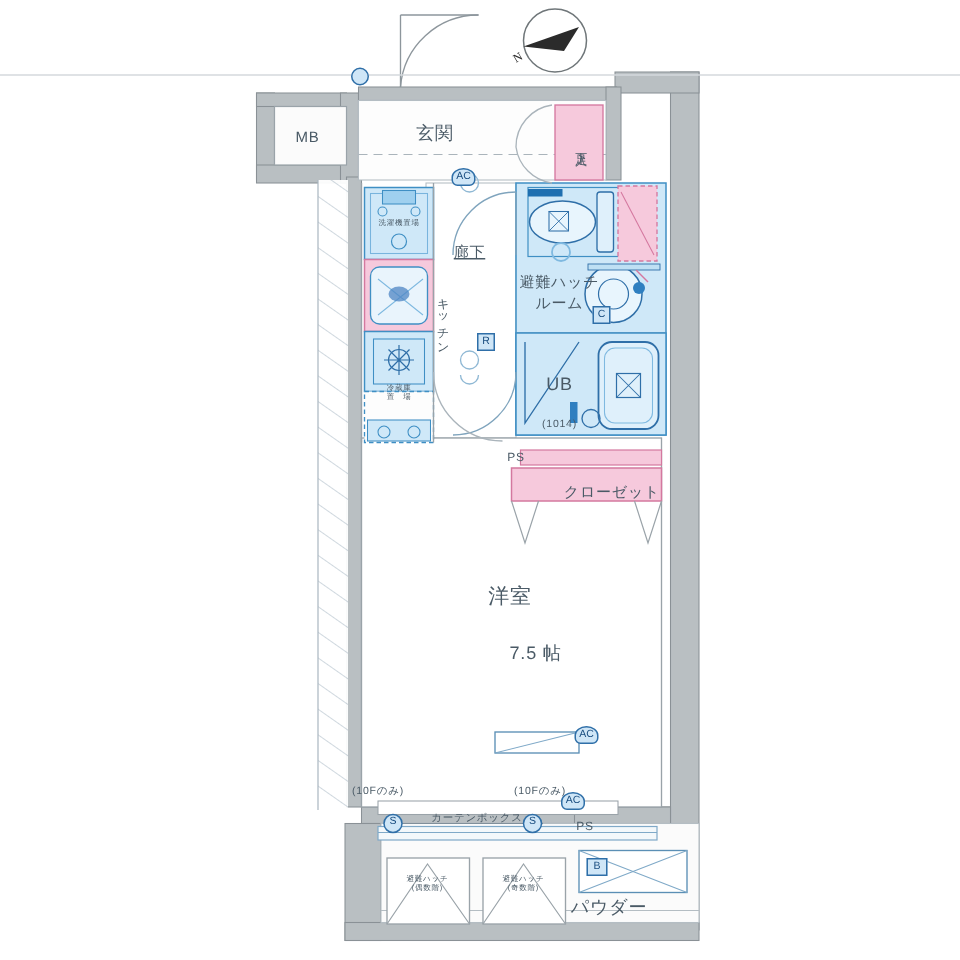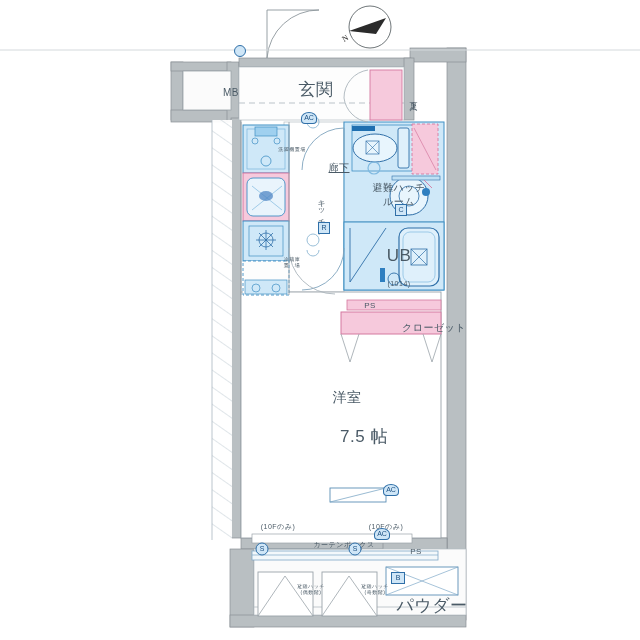--- a/index.html
+++ b/index.html
@@ -1,27 +1,27 @@
 <!DOCTYPE html>
 <html><head>
 <meta charset="utf-8">
 <style>
   html,body{margin:0;padding:0;background:#ffffff;}
   body{width:640px;height:640px;overflow:hidden;
        font-family:"Liberation Sans","DejaVu Sans",sans-serif;}
   #stage{position:relative;width:640px;height:640px;background:#ffffff;}
   #stage svg{position:absolute;left:0;top:0;}
-  .lbl{position:absolute;color:#4a5a66;white-space:nowrap;letter-spacing:.5px;margin-left:26px;}
+  .lbl{position:absolute;color:#4a5a66;white-space:nowrap;letter-spacing:.5px;}
   .lbl.ctr{transform:translate(-50%,-50%);text-align:center;}
   .vert{writing-mode:vertical-rl;text-orientation:upright;}
   .tiny{font-size:5px;line-height:1.15;}
   .xs{font-size:7px;}
   .s{font-size:8px;}
   .m{font-size:10px;}
-  .l{font-size:17px;}
+  .l{font-size:12px;}
   .xl{font-size:14px;}
   .badge{position:absolute;border:1px solid #2f6fa8;color:#1a4e80;background:#cfe6f7;
          font-size:7px;line-height:9px;text-align:center;transform:translate(-50%,-50%);}
 </style>
 </head>
 <body>
 
 <div id="stage">
 
 <svg width="640" height="640" viewBox="0 0 640 640">
@@ -216,22 +216,22 @@
 <div class="lbl ctr m" style="left:313px;top:168px;text-decoration:underline;">廊下</div>
 <div class="lbl ctr s vert" style="left:294px;top:213px;">キッチン</div>
 <div class="lbl ctr tiny" style="left:266px;top:150px;">洗濯機置場</div>
 <div class="lbl ctr tiny" style="left:266px;top:263px;white-space:pre;">冷蔵庫
 置　場</div>
 <div class="lbl ctr m" style="left:373px;top:195px;white-space:pre;">避難ハッチ
 ルーム</div>
 <div class="lbl ctr l" style="left:373px;top:256px;">UB</div>
 <div class="lbl ctr xs" style="left:373px;top:283px;">(1014)</div>
 <div class="lbl ctr m" style="left:408px;top:328px;">クローゼット</div>
-<div class="lbl ctr xl" style="left:321px;top:398px;text-align:center;">洋室</div>
-<div class="lbl ctr l" style="left:338px;top:436px;">7.5 帖</div>
+<div class="lbl ctr xl" style="left:340px;top:398px;text-align:center;">洋室</div>
+<div class="lbl ctr l" style="left:357px;top:436px;">7.5 帖</div>
 <div class="lbl ctr l" style="left:406px;top:605px;">パウダー</div>
 
 <div class="lbl ctr s" style="left:344px;top:305px;">PS</div>
 <div class="lbl ctr s" style="left:390px;top:551px;">PS</div>
 <div class="lbl ctr xs" style="left:318px;top:545px;">カーテンボックス</div>
 <div class="lbl ctr xs" style="left:252px;top:527px;">(10Fのみ)</div>
 <div class="lbl ctr xs" style="left:360px;top:527px;">(10Fのみ)</div>
 <div class="lbl ctr tiny" style="left:285px;top:590px;white-space:pre;">避難ハッチ
 (偶数階)</div>
 <div class="lbl ctr tiny" style="left:349px;top:590px;white-space:pre;">避難ハッチ

